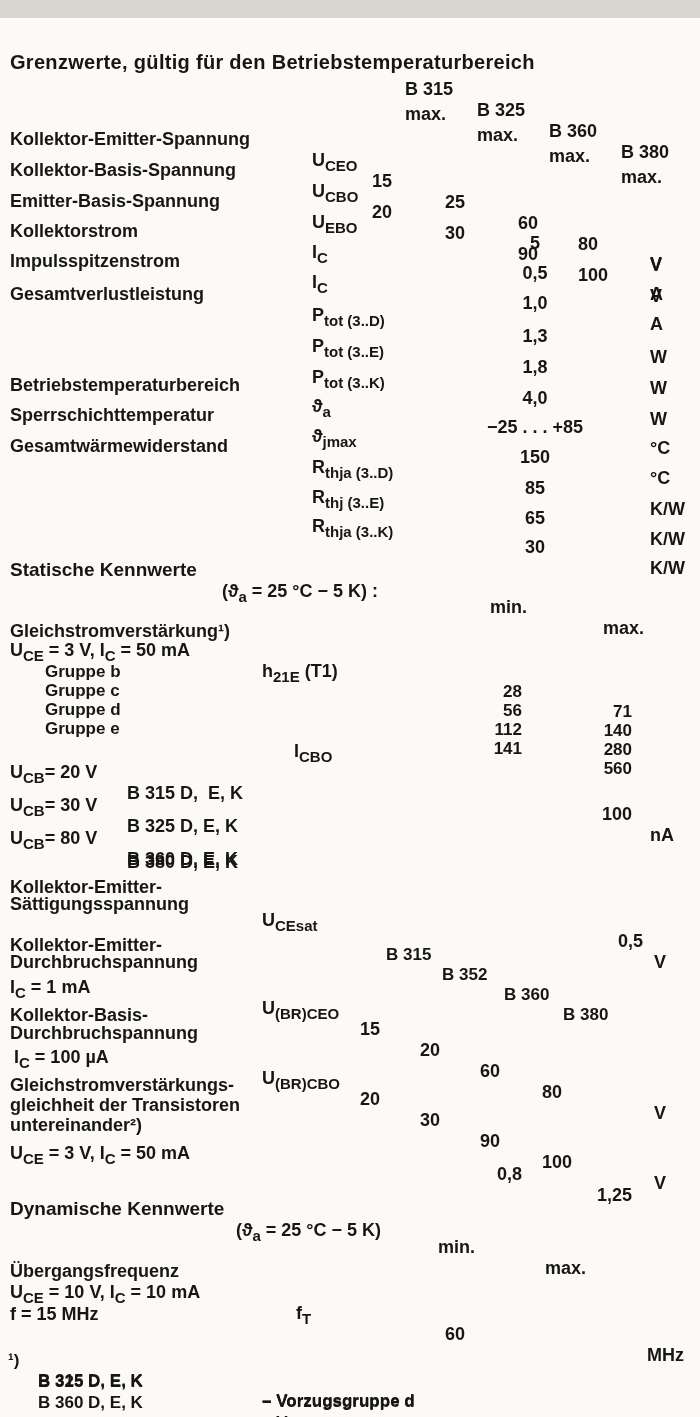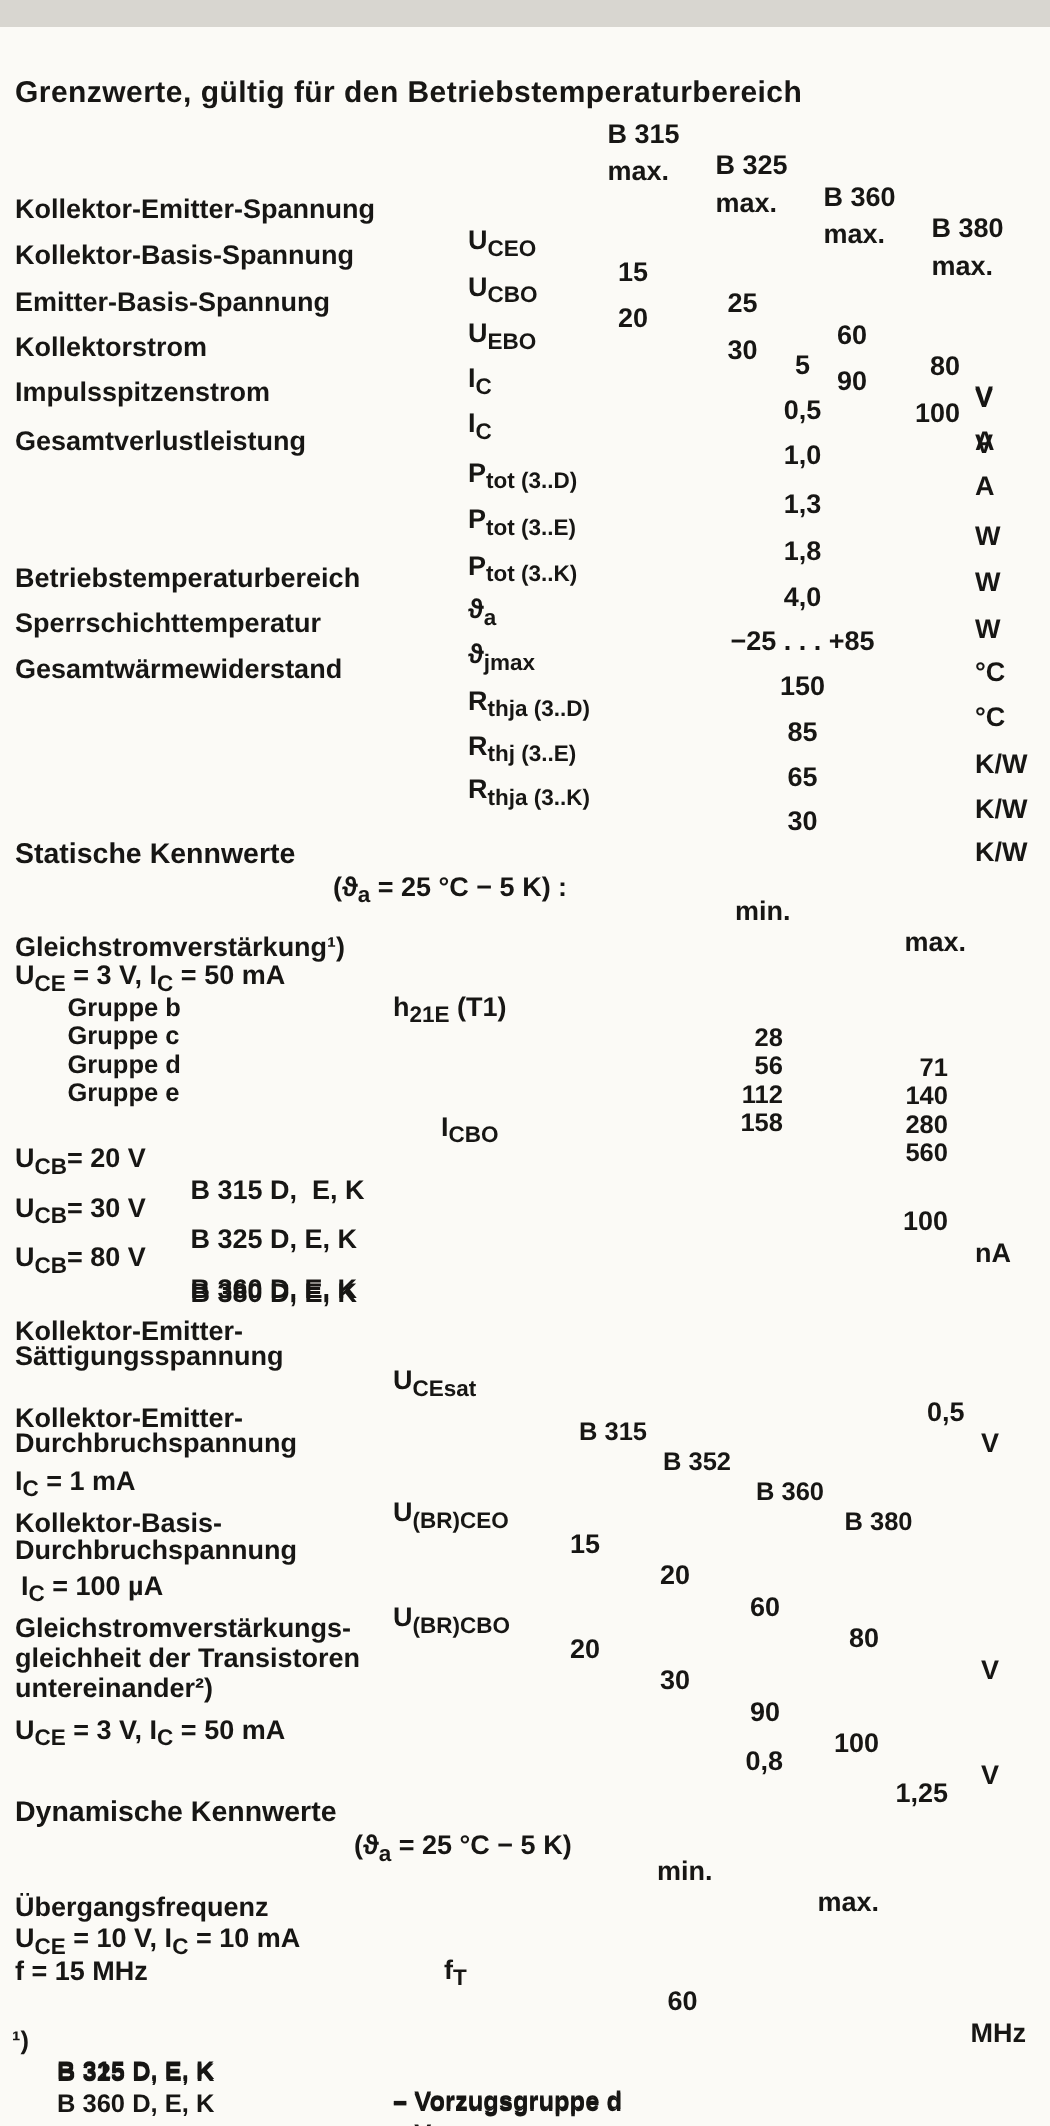--- a/index.html
+++ b/index.html
@@ -11,21 +11,21 @@
   }
   .line{position:absolute;left:0;width:700px;height:24px;white-space:pre;}
   .ps{position:absolute;white-space:pre;}
   sub{font-size:15px;font-weight:700;letter-spacing:0;}
   .h1{font-size:20px;letter-spacing:.3px;}
   .h2{font-size:19px;}
   .cond{font-weight:700;}
   
   .lbl{position:absolute;left:10px;}
   .sym{position:absolute;left:312px;}
-  .v{position:absolute;text-align:right;}
+  .v{position:absolute;}
   .v1{left:372px;width:60px;}
   .v2{left:445px;width:60px;}
   .v3{left:518px;width:60px;}
   .v4{left:578px;width:62px;}
   .vc{left:455px;width:160px;text-align:center;}
   .unit{position:absolute;left:650px;}
   .ch1{left:405px;}.ch2{left:477px;}.ch3{left:549px;}.ch4{left:621px;}
   
   .symA{position:absolute;left:262px;}
   .symB{position:absolute;left:294px;}
@@ -187,21 +187,21 @@
       <span class="smin">56</span>
       <span class="smax">140</span>
     </div>
     <div class="line sm" style="top:662px">
       <span class="ps" style="left:45px">Gruppe d</span>
       <span class="smin">112</span>
       <span class="smax">280</span>
     </div>
     <div class="line sm" style="top:681px">
       <span class="ps" style="left:45px">Gruppe e</span>
-      <span class="smin">158</span>
+      <span class="smin">141</span>
       <span class="smax">560</span>
     </div>
 
     <div class="line" style="top:702px">
       <span class="symB">I<sub>CBO</sub></span>
     </div>
     <div class="line" style="top:723px">
       <span class="lbl cond">U<sub>CB</sub>= 20 V</span>
       <span class="dev">B 315 D,  E, K</span>
       <span class="smax">100</span>

